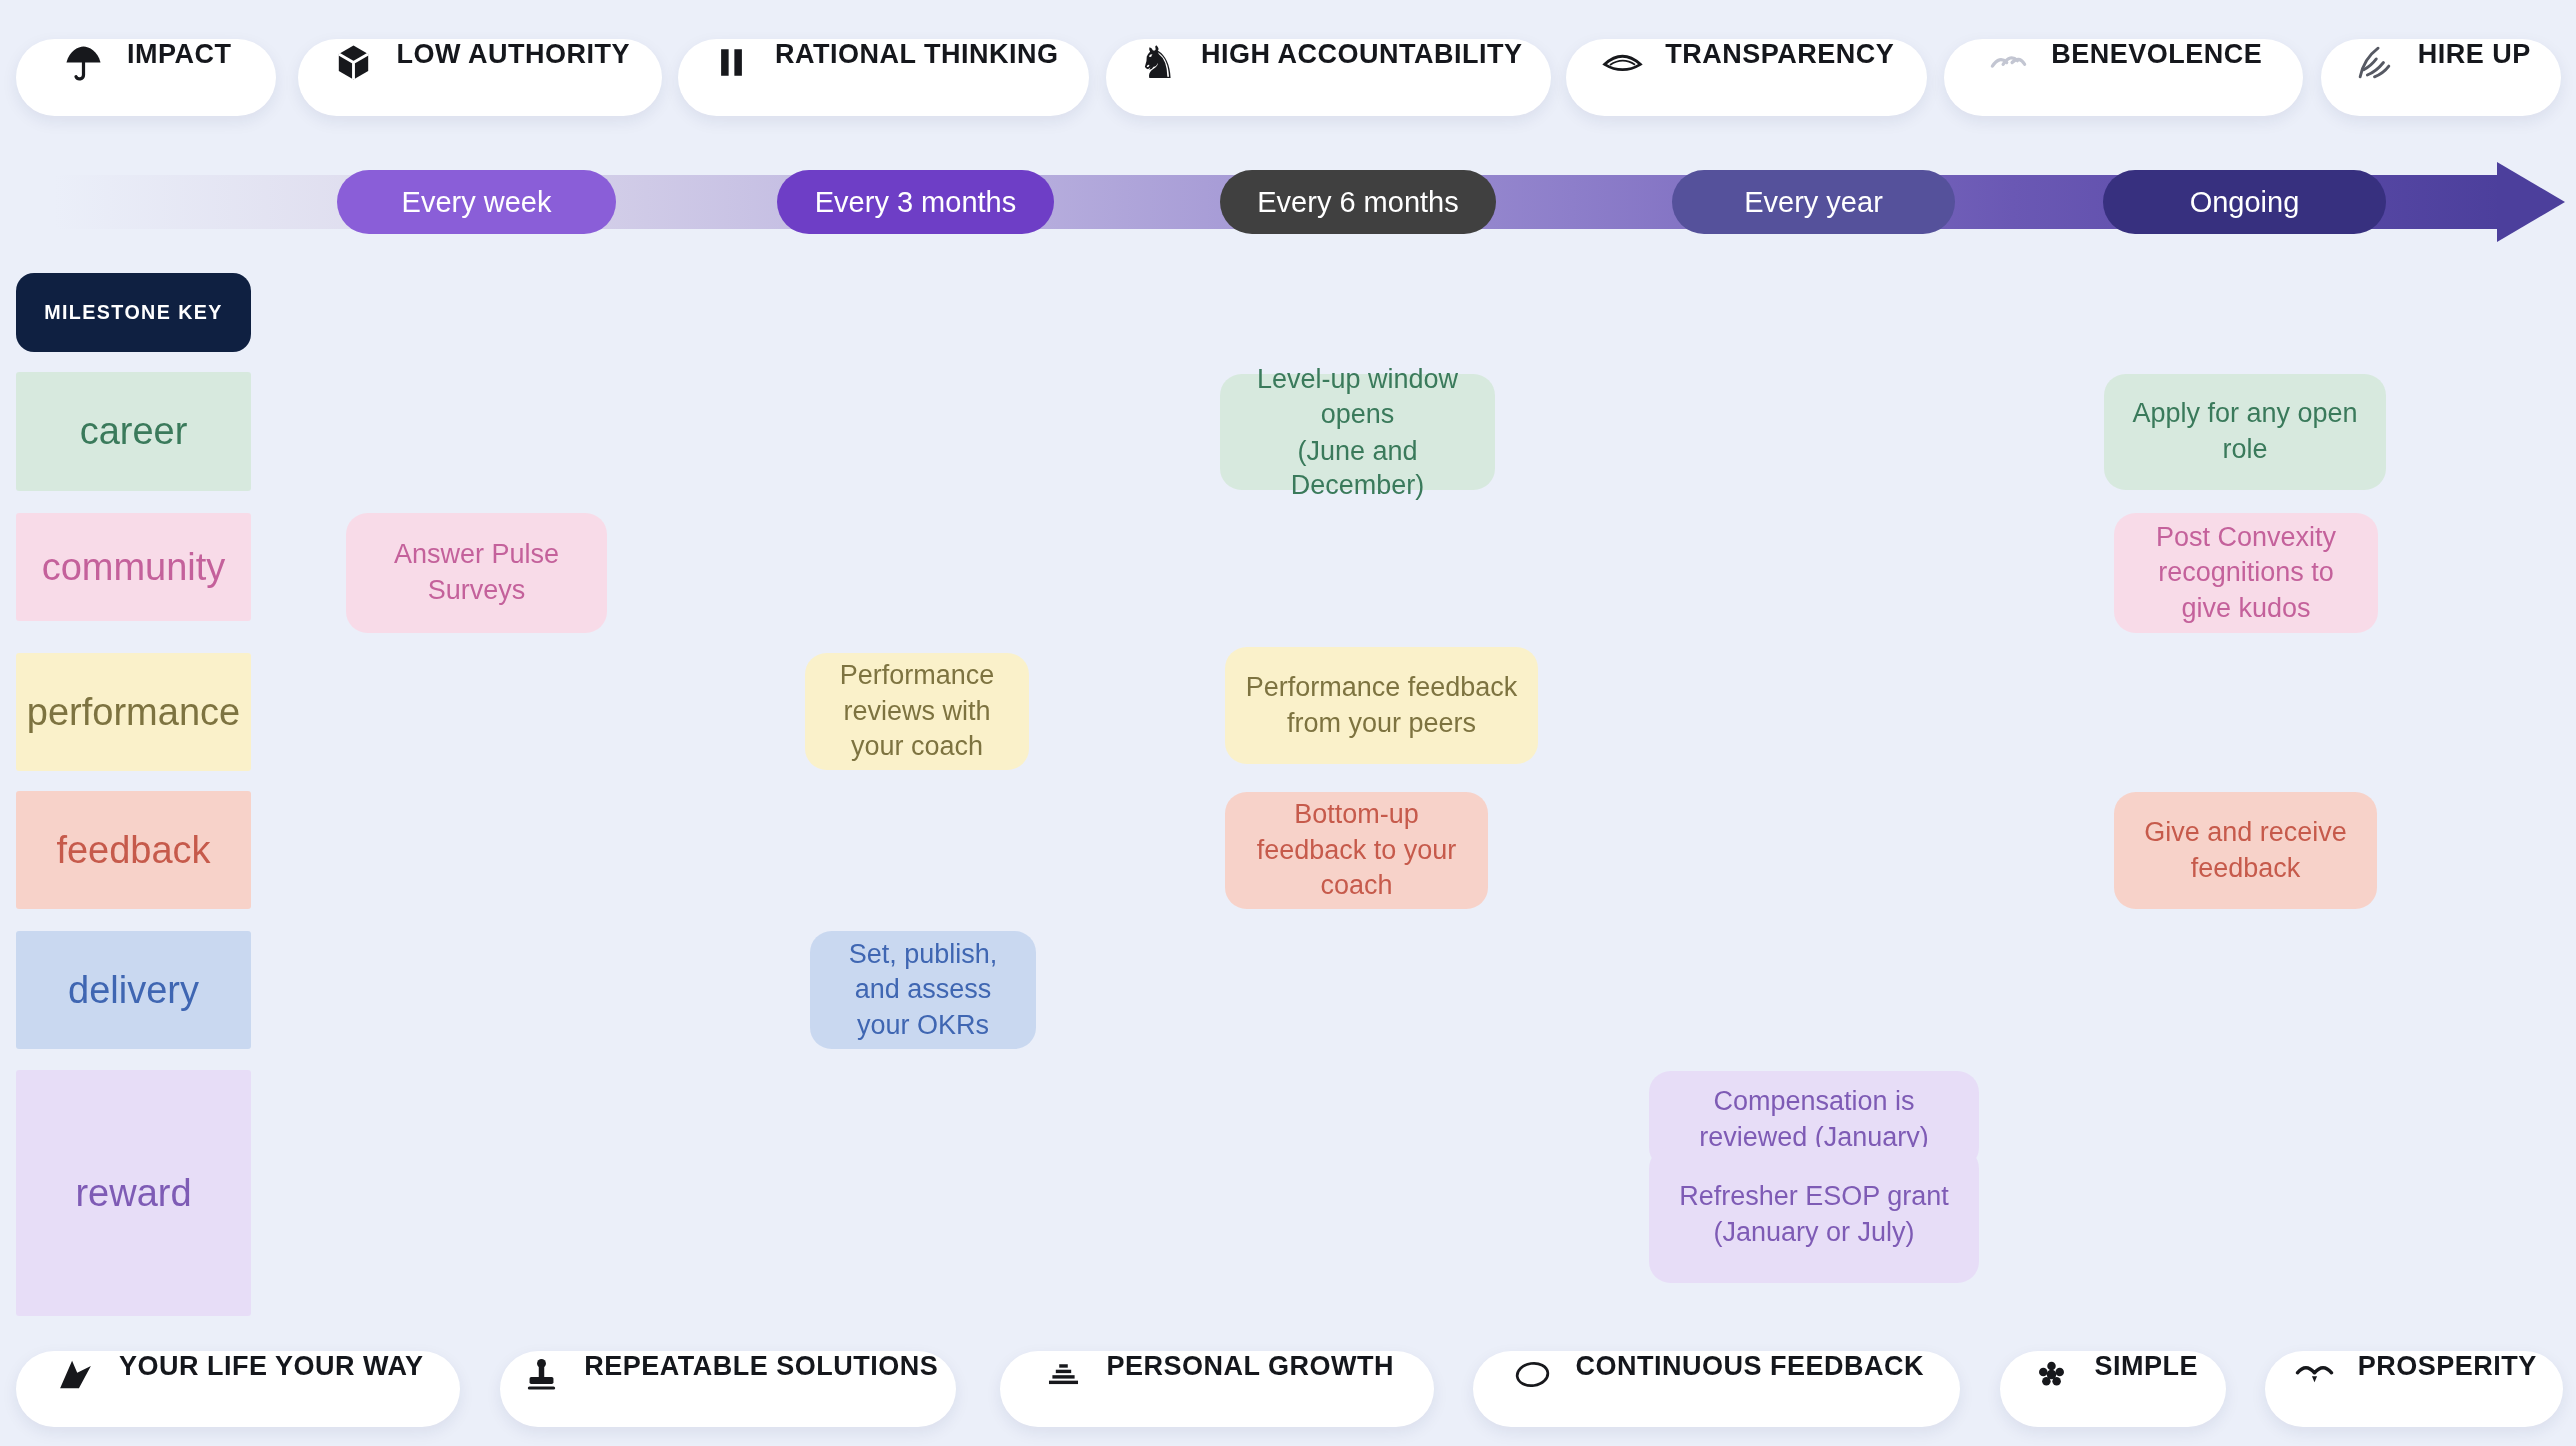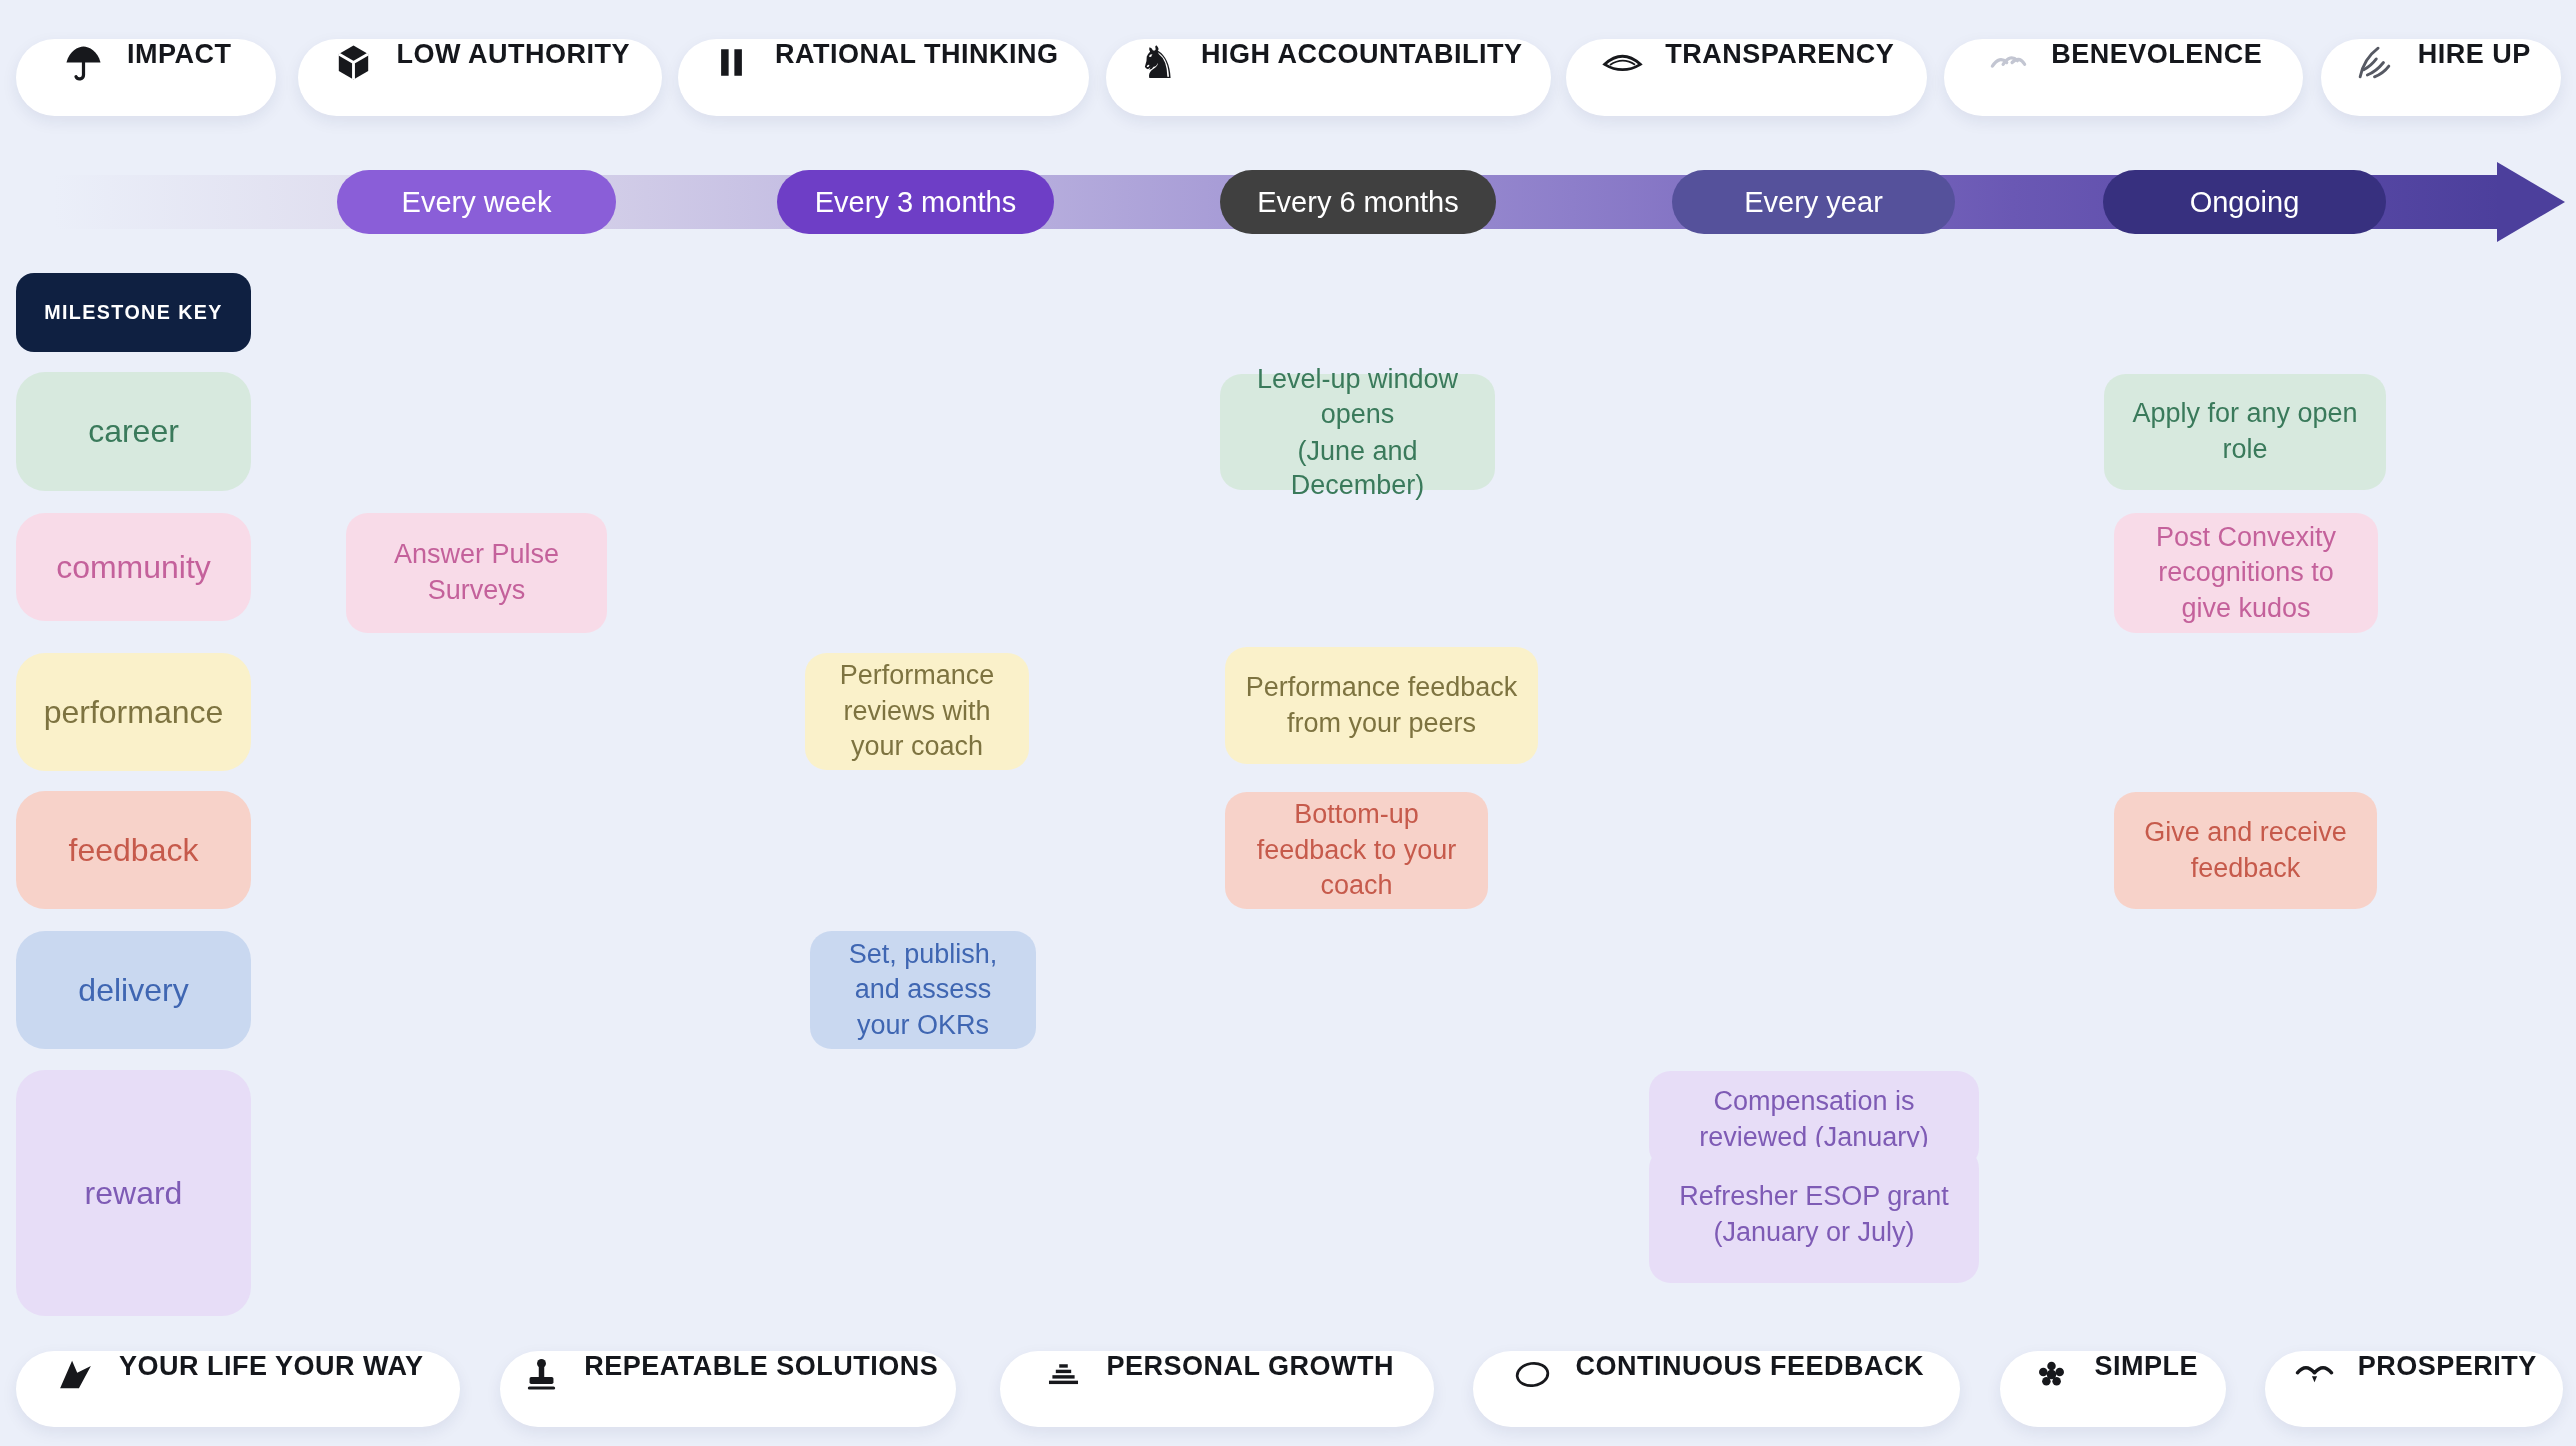--- a/index.html
+++ b/index.html
@@ -30,22 +30,22 @@
           border-top:40px solid transparent;border-bottom:40px solid transparent;border-left:68px solid #4c3f9c}
   .ivl{position:absolute;top:170px;height:64px;border-radius:32px;display:flex;align-items:center;justify-content:center;
        color:#ffffff;font-size:29px;font-weight:500;white-space:nowrap}
   .iv0{left:337px;width:279px;background:#8a5ed8}
   .iv1{left:777px;width:277px;background:#6e3ec6}
   .iv2{left:1220px;width:276px;background:#404040}
   .iv3{left:1672px;width:283px;background:#55519b}
   .iv4{left:2103px;width:283px;background:#37307f}
 
   
-  .cat{position:absolute;left:16px;width:235px;border-radius:29px;display:flex;align-items:center;justify-content:center;
-       font-size:32px;text-align:center}
+  .cat{position:absolute;left:16px;width:235px;border-radius:3px;display:flex;align-items:center;justify-content:center;
+       font-size:38px;text-align:center}
   .cat-key{top:273px;height:79px;border-radius:18px;font-size:19.7px;font-weight:700;letter-spacing:1.4px}
   .cat-career{top:372px;height:119px}
   .cat-community{top:513px;height:108px}
   .cat-performance{top:653px;height:118px}
   .cat-feedback{top:791px;height:118px}
   .cat-delivery{top:931px;height:118px}
   .cat-reward{top:1070px;height:246px}
 
   
   .card{position:absolute;border-radius:21.5px;display:flex;flex-direction:column;align-items:center;justify-content:center;

